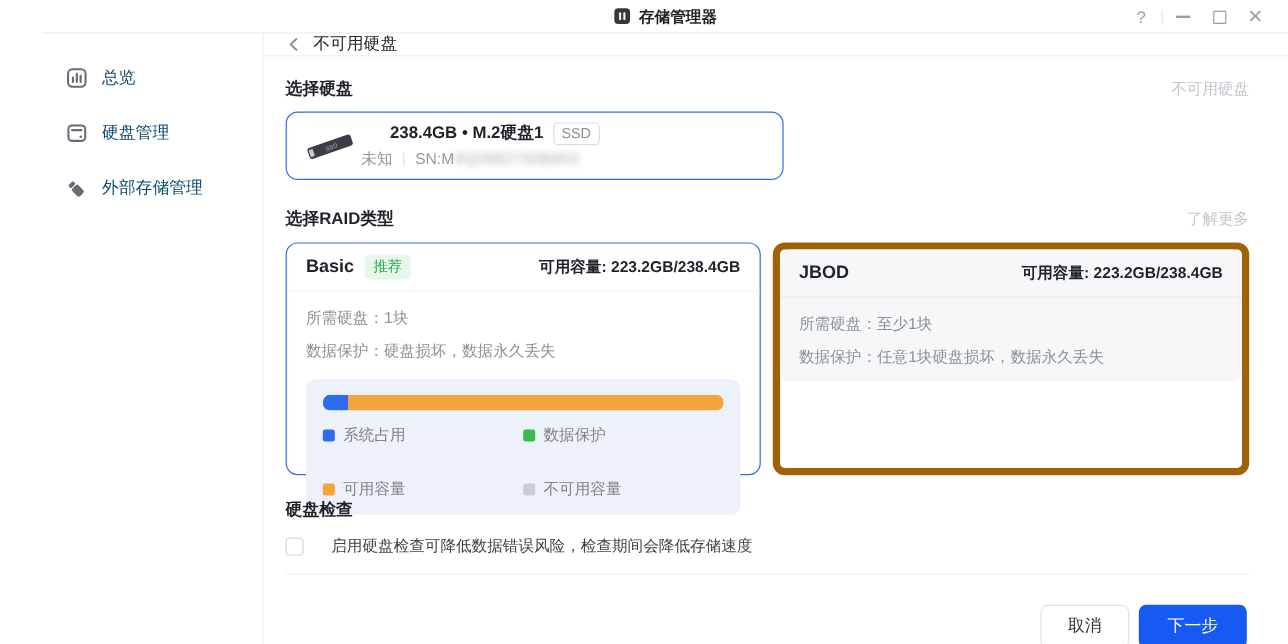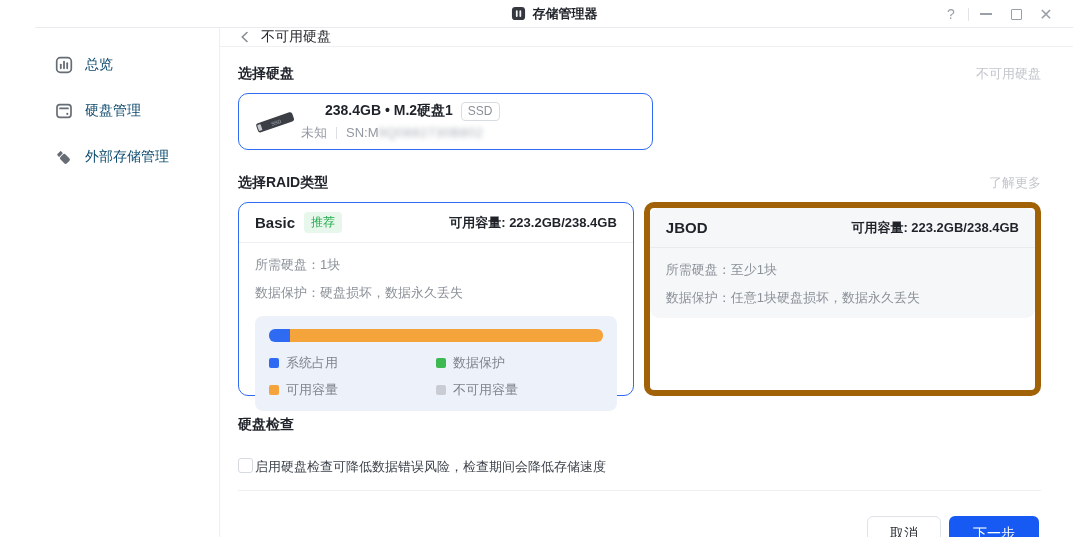--- a/index.html
+++ b/index.html
@@ -66,26 +66,26 @@
   .raid-name { font-size:15px; font-weight:bold; color:#1f2329; }
   .raid-badge { font-size:12px; font-weight:normal; color:#27ab4f; background:#e7f7ec;
     border-radius:4px; padding:2px 7px; }
   .raid-cap { font-size:13px; font-weight:bold; color:#1f2329; }
   .raid-desc { padding:8px 16px 0; }
   .raid-desc p { font-size:13px; color:#8b9199; line-height:28px; }
 
   .cap-panel { margin:9px 16px 0; background:#edf1f9; border-radius:8px; padding:13px 14px 12px; }
   .cap-bar { height:13px; border-radius:6px; overflow:hidden; display:flex; }
   .cap-seg { height:100%; }
-  .legend { margin-top:12px; display:grid; grid-template-columns:1fr 1fr; row-gap:9px; }
+  .legend { margin-top:12px; display:grid; grid-template-columns:1fr 1fr; row-gap:27px; }
   .legend-item { display:flex; align-items:center; gap:7px; font-size:13px; color:#7e848c; }
   .legend-sw { width:10px; height:10px; border-radius:2px; flex:none; }
 
   
-  .check-row { margin-top:24px; display:flex; align-items:flex-start; gap:2px; }
+  .check-row { margin-top:12px; display:flex; align-items:center; gap:23px; }
   .checkbox { width:15px; height:15px; border:1px solid #d6d9de; border-radius:3px; background:#fff;
     cursor:pointer; flex:none; }
   .check-label { font-size:13px; color:#3d434b; }
 
   .footer-sep { margin-top:14px; border-top:1px solid #eef0f2; }
   .footer { margin-top:25px; display:flex; justify-content:flex-end; gap:8px; padding-right:2px; }
   .btn { height:36px; border-radius:6px; font-size:14px; display:flex; align-items:center;
     justify-content:center; cursor:pointer; font-family:inherit; }
   .btn.ghost { width:74px; background:#fff; border:1px solid #dfe2e6; color:#2c3138; }
   .btn.primary { width:90px; background:#1659f3; border:none; color:#fff; }

